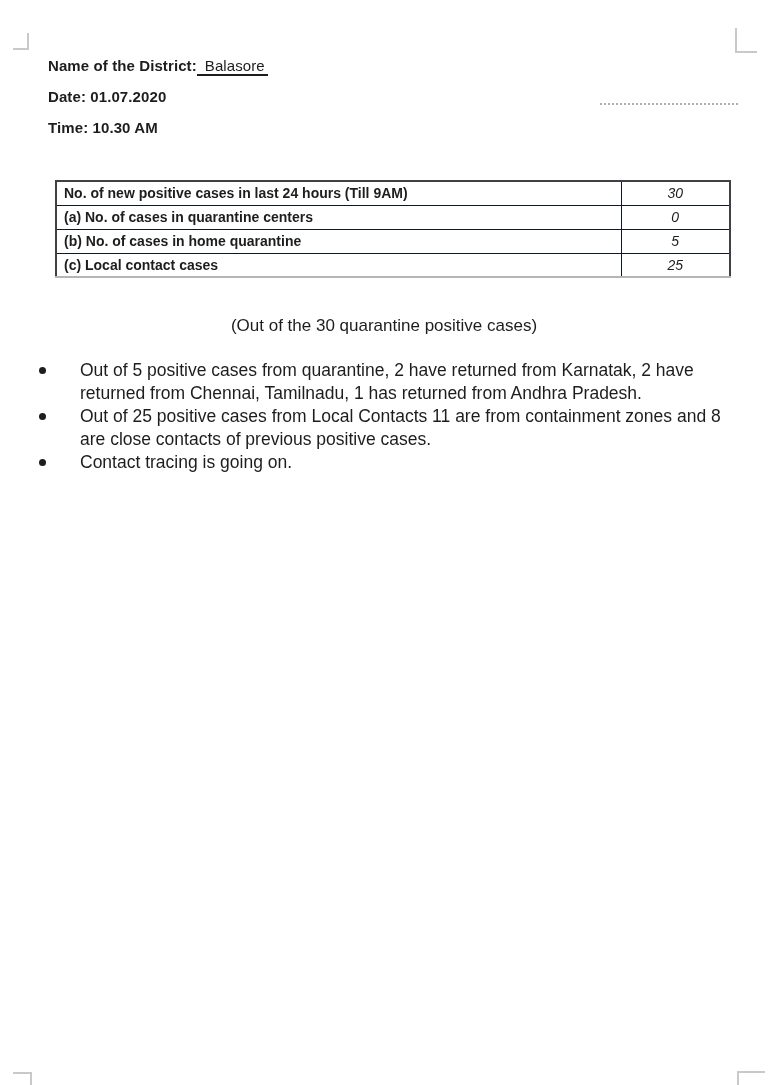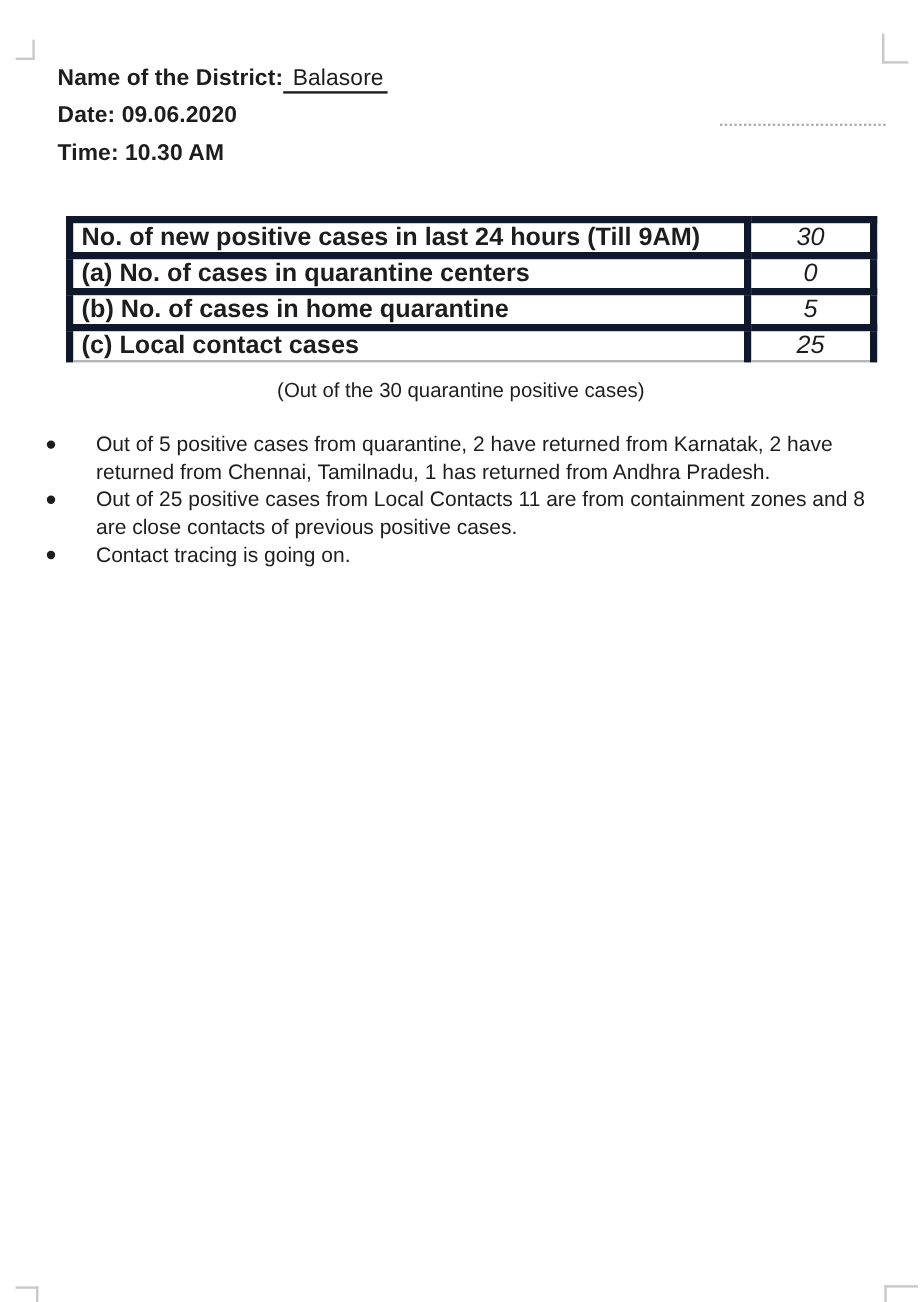--- a/index.html
+++ b/index.html
@@ -18,36 +18,36 @@
   .crop.tl { left:13px; top:33px;  width:16px; height:17px; border-right:2px solid #c9c9c9; border-bottom:2px solid #c9c9c9; }
   .crop.tr { left:735px; top:28px; width:22px; height:25px; border-left:2px solid #c9c9c9; border-bottom:2px solid #c9c9c9; }
   .crop.bl { left:13px; top:1072px; width:19px; height:13px; border-right:2px solid #c9c9c9; border-top:2px solid #c9c9c9; }
   .crop.br { left:737px; top:1071px; width:28px; height:14px; border-left:2px solid #c9c9c9; border-top:2px solid #c9c9c9; }
   .dotted-line {
     position:absolute; left:600px; top:103px; width:138px; height:0;
     border-top:2px dotted #aeaeae;
   }
   .header {
     position:absolute; left:48px; top:50px;
-    font-weight:700; font-size:19px; line-height:31px;
+    font-weight:700; font-size:15px; line-height:31px;
     letter-spacing:0.1px;
   }
   .header .district-value {
     font-weight:400;
     border-bottom:2px solid #1d1d1d;
     padding:0 3px 0 8px;
   }
   table.stats {
     position:absolute; left:55px; top:180px; width:676px;
     border-collapse:collapse; table-layout:fixed;
     border:2px solid #414141;
   }
   table.stats td {
-    border:6px solid #0f172a;
-    font-size:21px;
+    border:1px solid #0f172a;
+    font-size:14px;
     height:24px;
     padding:0 7px;
     vertical-align:middle;
   }
   table.stats td.lbl { width:565px;font-weight:bold; }
   table.stats td.val { text-align:center; padding:0;font-style:italic; }
   table.stats td.bold { font-weight:700; }
   table.stats tr:last-child td { border-bottom:2px solid #b5b5b5; }
   .note {
     position:absolute; left:0; top:316px; width:768px;
@@ -70,21 +70,21 @@
 
   <div class="crop tl"></div>
   <div class="crop tr"></div>
   <div class="crop bl"></div>
   <div class="crop br"></div>
 
   <div class="dotted-line"></div>
 
   <div class="header">
     <div><span>Name of the District:</span><span class="district-value">Balasore</span></div>
-    <div>Date: 09.06.2020</div>
+    <div>Date: 01.07.2020</div>
     <div>Time: 10.30 AM</div>
   </div>
 
   <table class="stats">
     <tbody>
       <tr>
         <td class="lbl bold">No. of new positive cases in last 24 hours (Till 9AM)</td>
         <td class="val">30</td>
       </tr>
       <tr>

